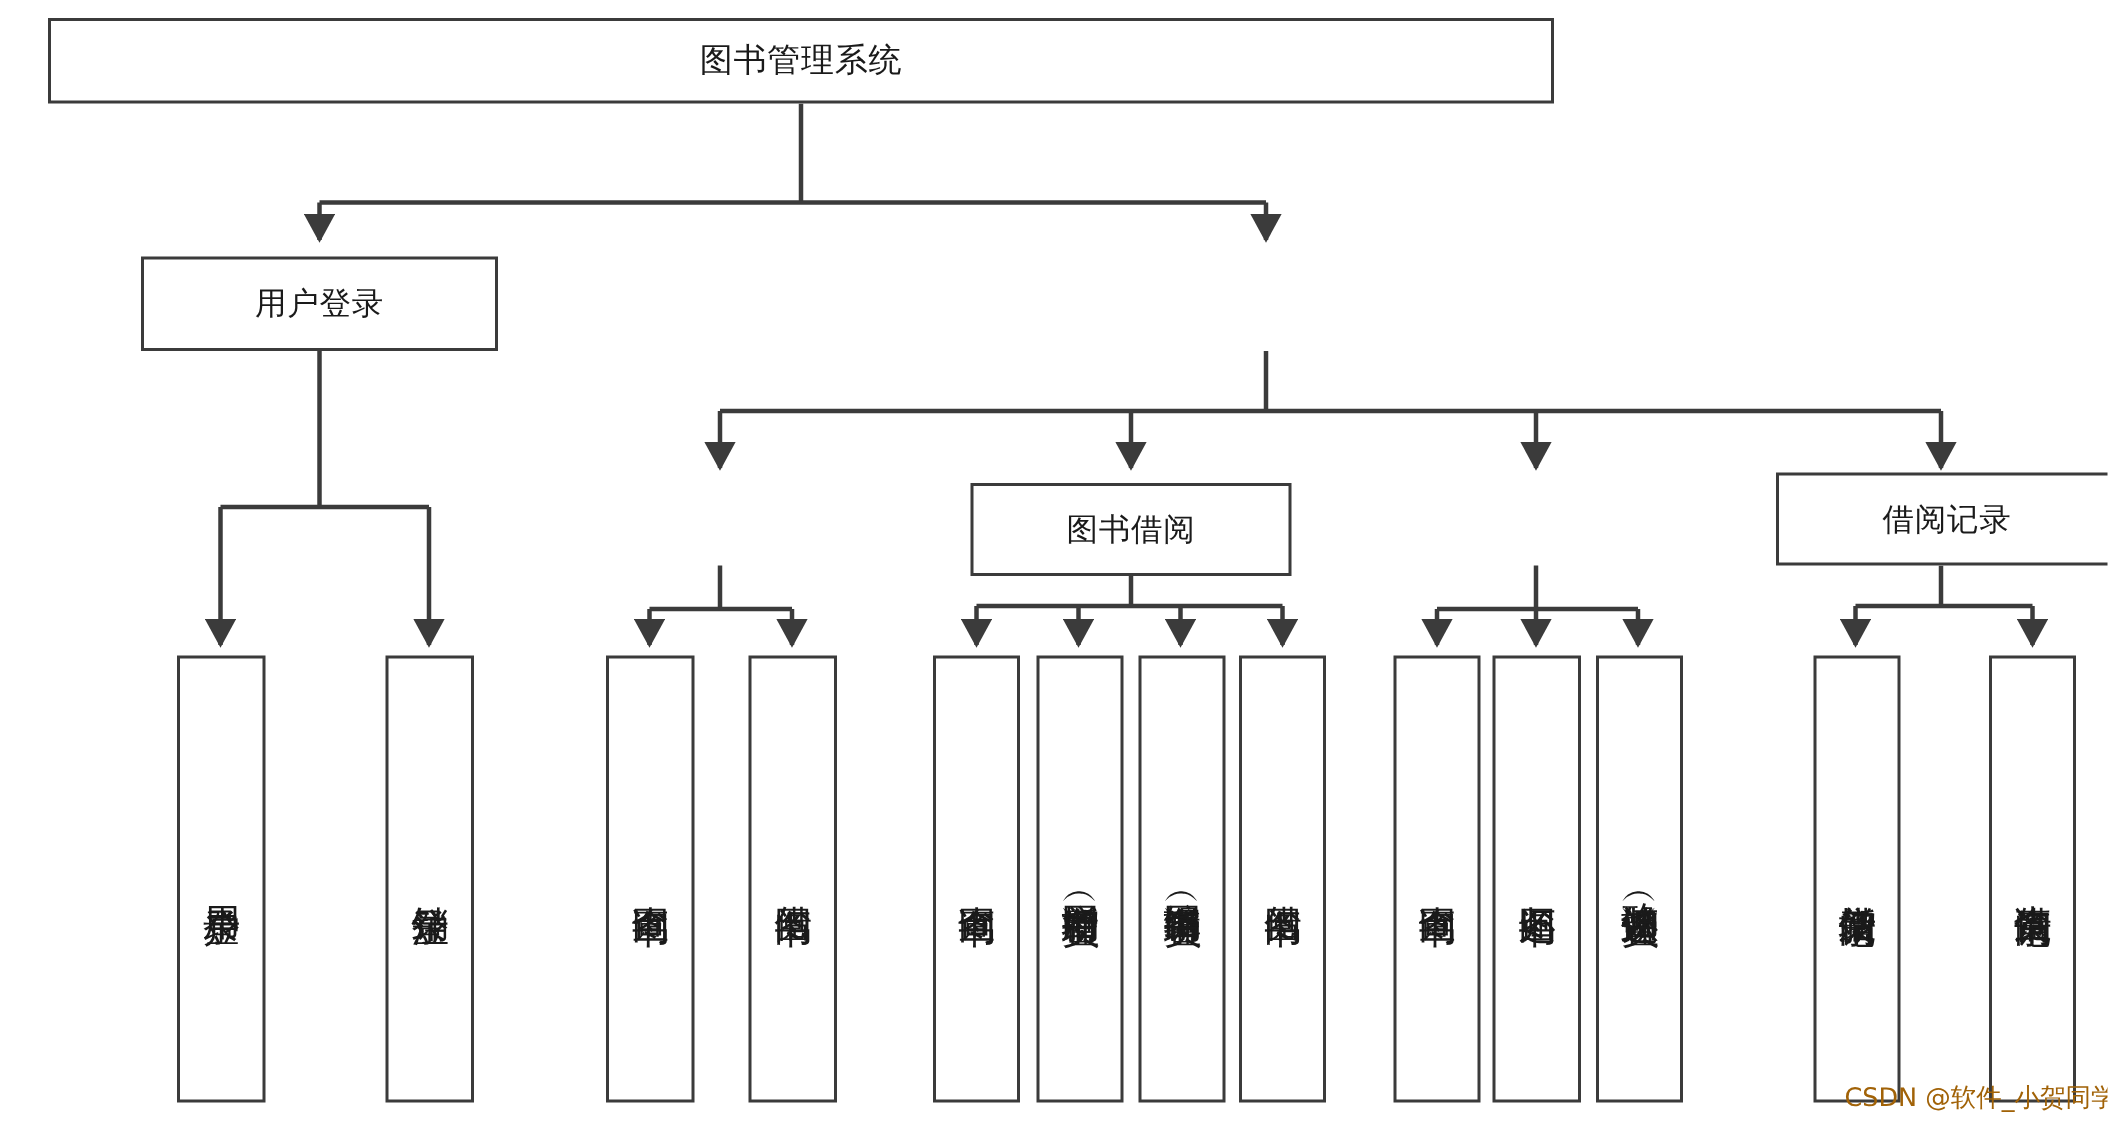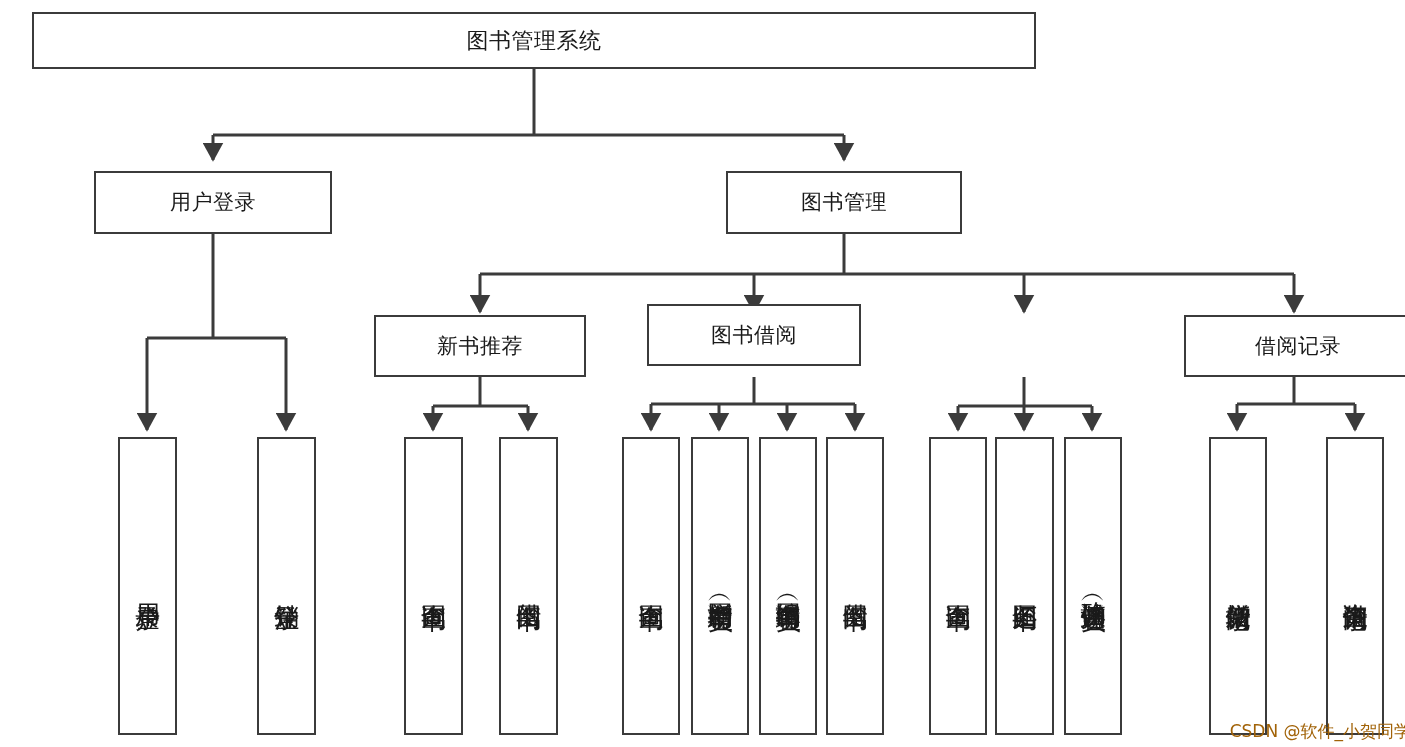--- a/index.html
+++ b/index.html
@@ -127,29 +127,23 @@
   </svg>
 
   <div class="node horiz root" style="left:18px; top:12px; width:1004px; height:57px;">
     <span class="lbl">图书管理系统</span>
   </div>
 
   <div class="node horiz" style="left:80px; top:171px; width:238px; height:63px;">
     <span class="lbl">用户登录</span>
   </div>
 
-  <div class="node horiz" style="left:712px; top:171px; width:236px; height:63px;">
-    <span class="lbl">图书管理</span>
-  </div>
-
-  <div class="node horiz" style="left:360px; top:315px; width:212px; height:62px;">
-    <span class="lbl">新书推荐</span>
-  </div>
-
-  <div class="node horiz" style="left:633px; top:304px; width:214px; height:62px;">
+
+
+  <div class="node horiz" style="left:633px; top:322px; width:214px; height:62px;">
     <span class="lbl">图书借阅</span>
   </div>
 
 
   <div class="node horiz" style="left:1170px; top:315px; width:228px; height:62px;">
     <span class="lbl">借阅记录</span>
   </div>
 
   <div class="node vert" style="left:104px; top:437px; width:59px; height:298px;">
     <span class="lbl">用户登录</span>

